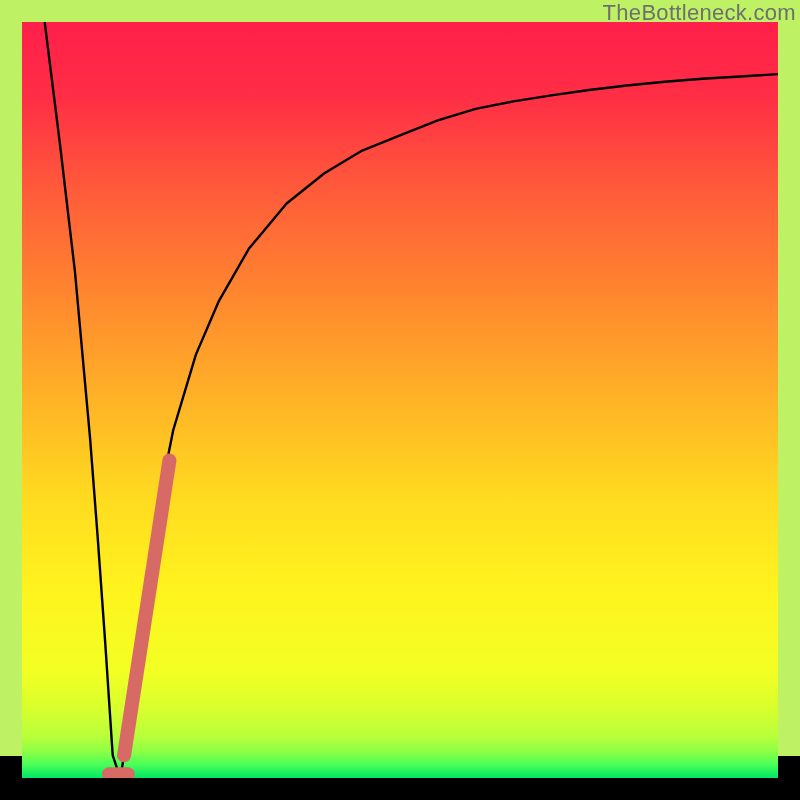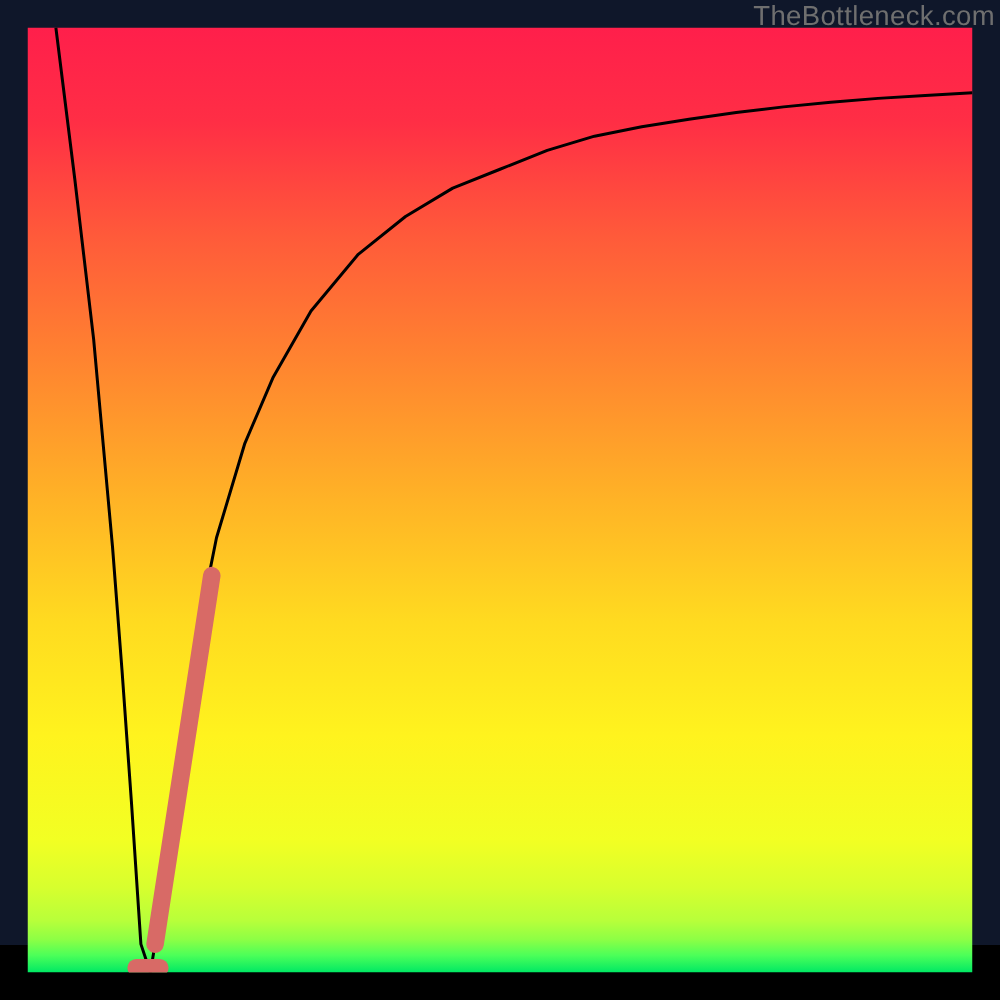--- a/index.html
+++ b/index.html
@@ -9,21 +9,21 @@
     height: 800px;
     overflow: hidden;
     background: #000;
     font-family: Arial, Helvetica, sans-serif;
   }
   .frame {
     position: absolute;
     top: 0; left: 0;
     width: 800px;
     height: 756px;
-    background: #0f172a;
+    background: #bef264;
   }
   .plot {
     position: absolute;
     left: 22px;
     top: 22px;
     width: 756px;   
     height: 756px;
   }
   .watermark {
     position: absolute;

